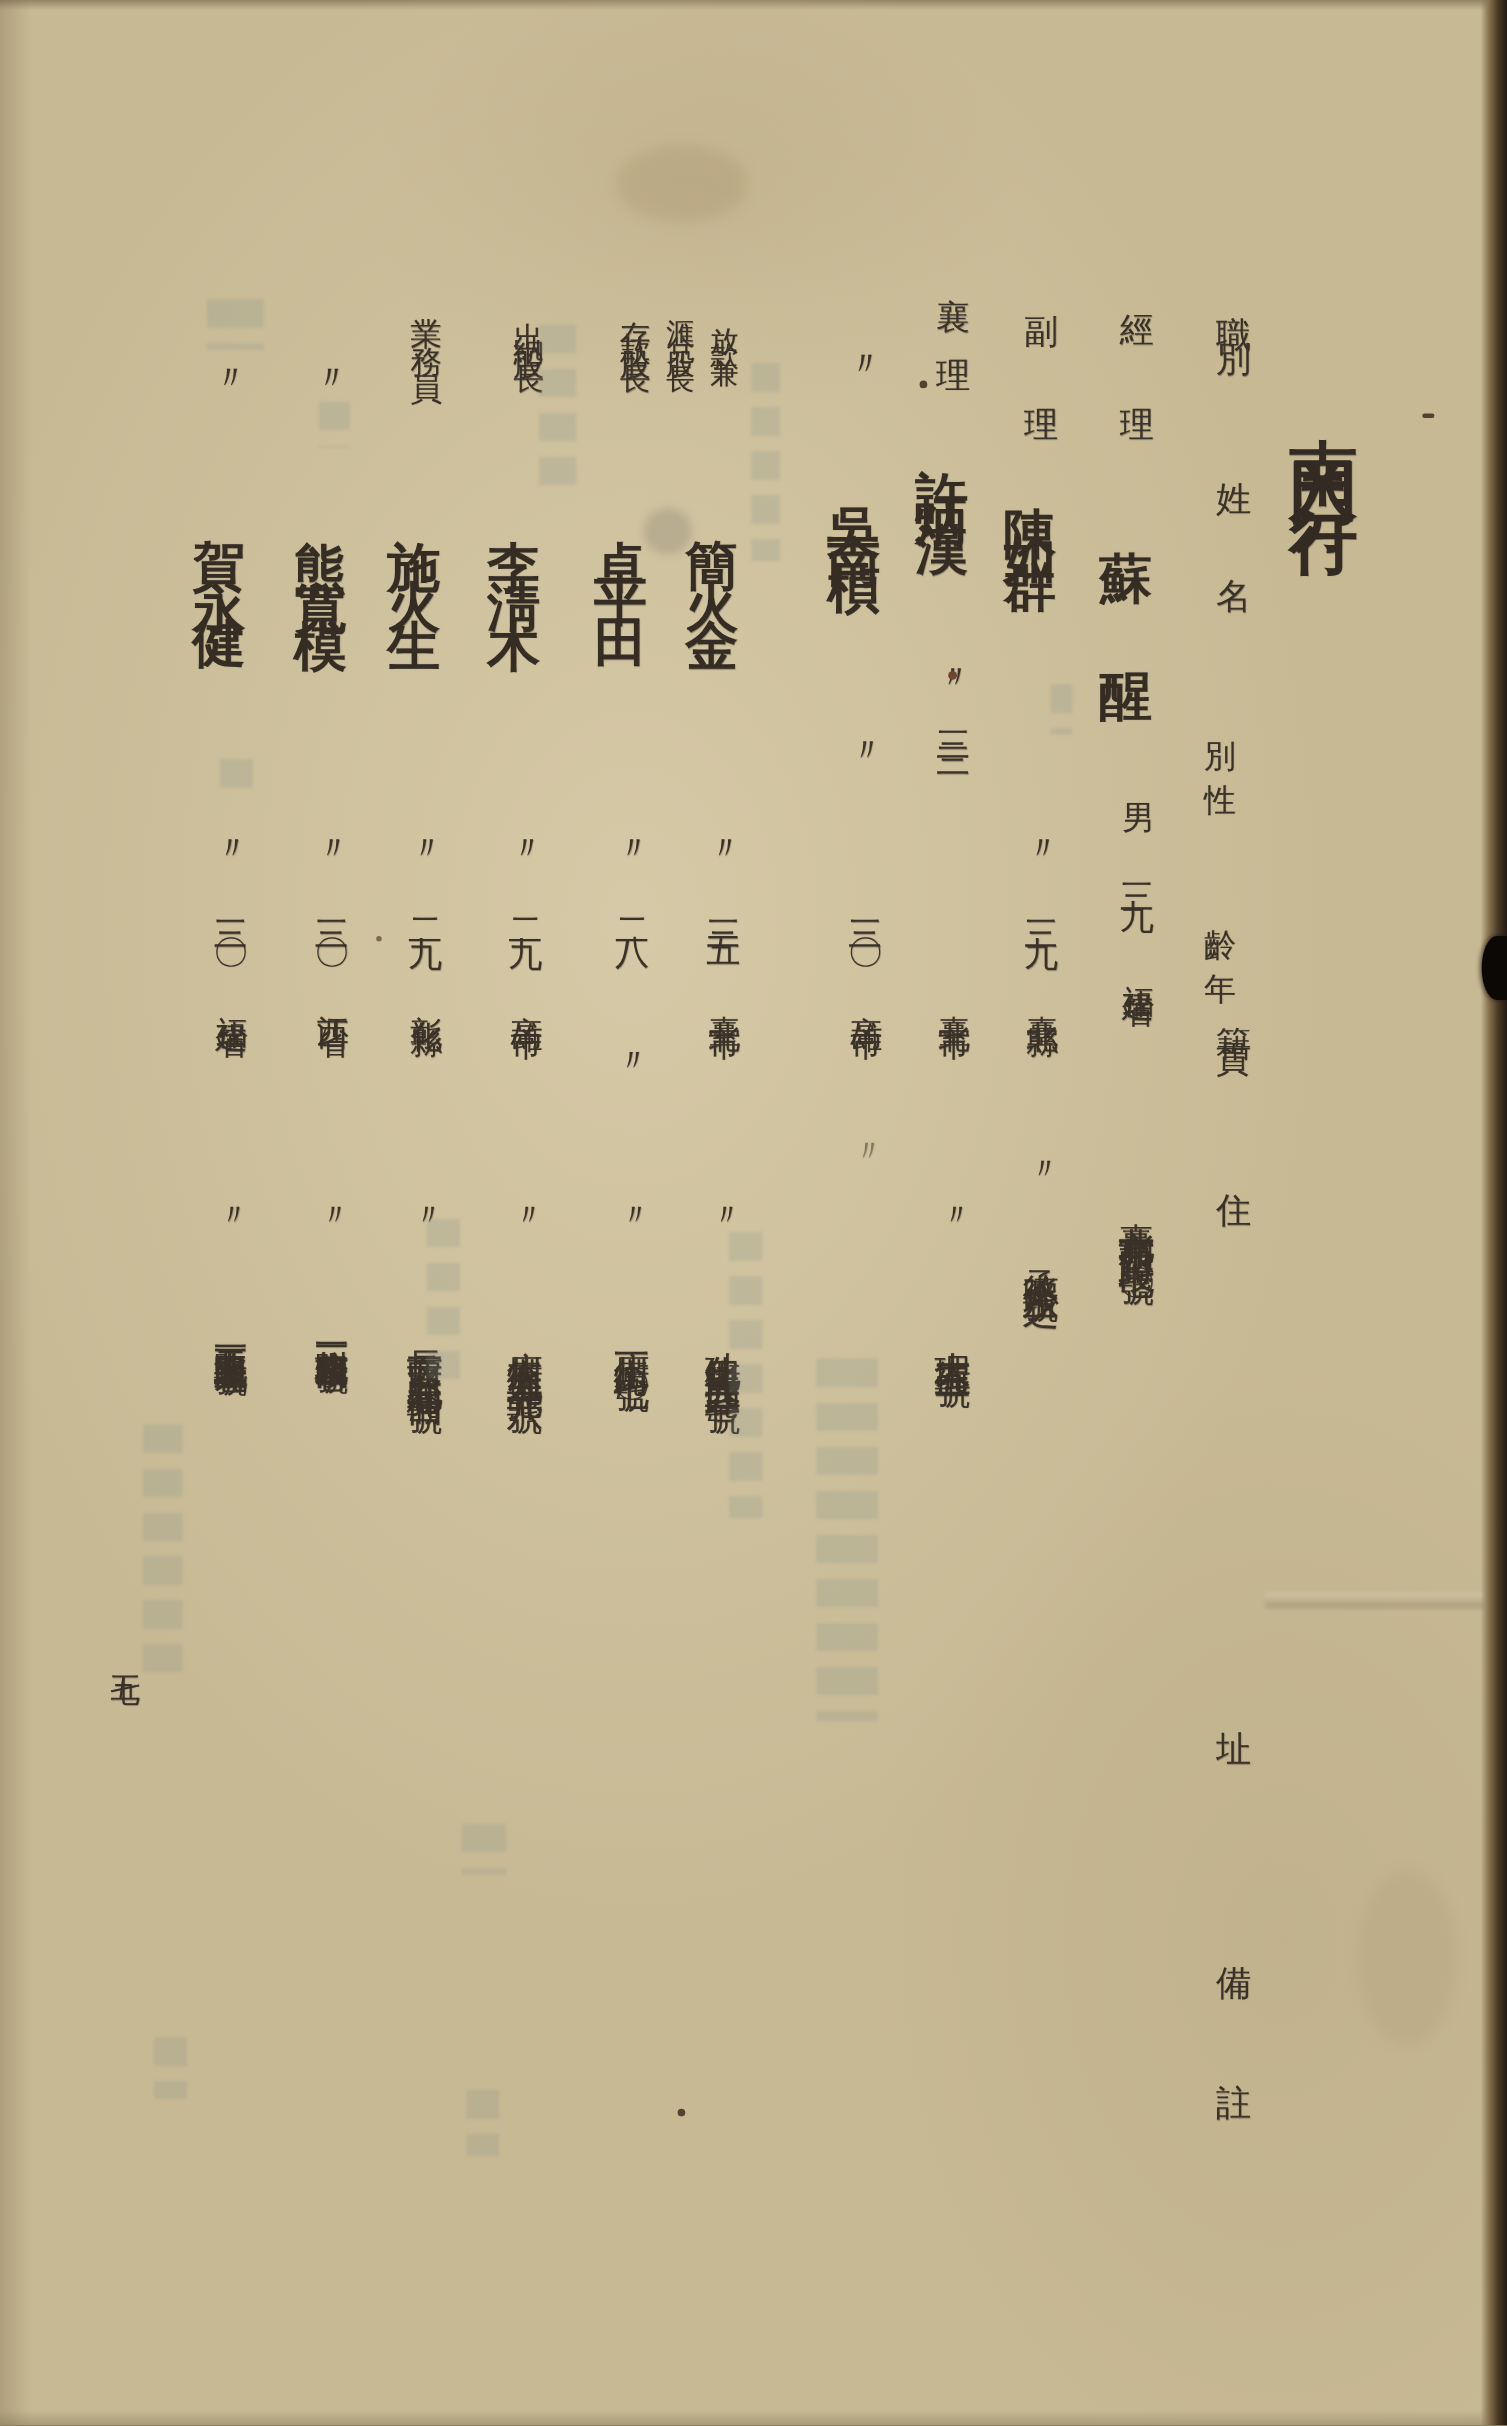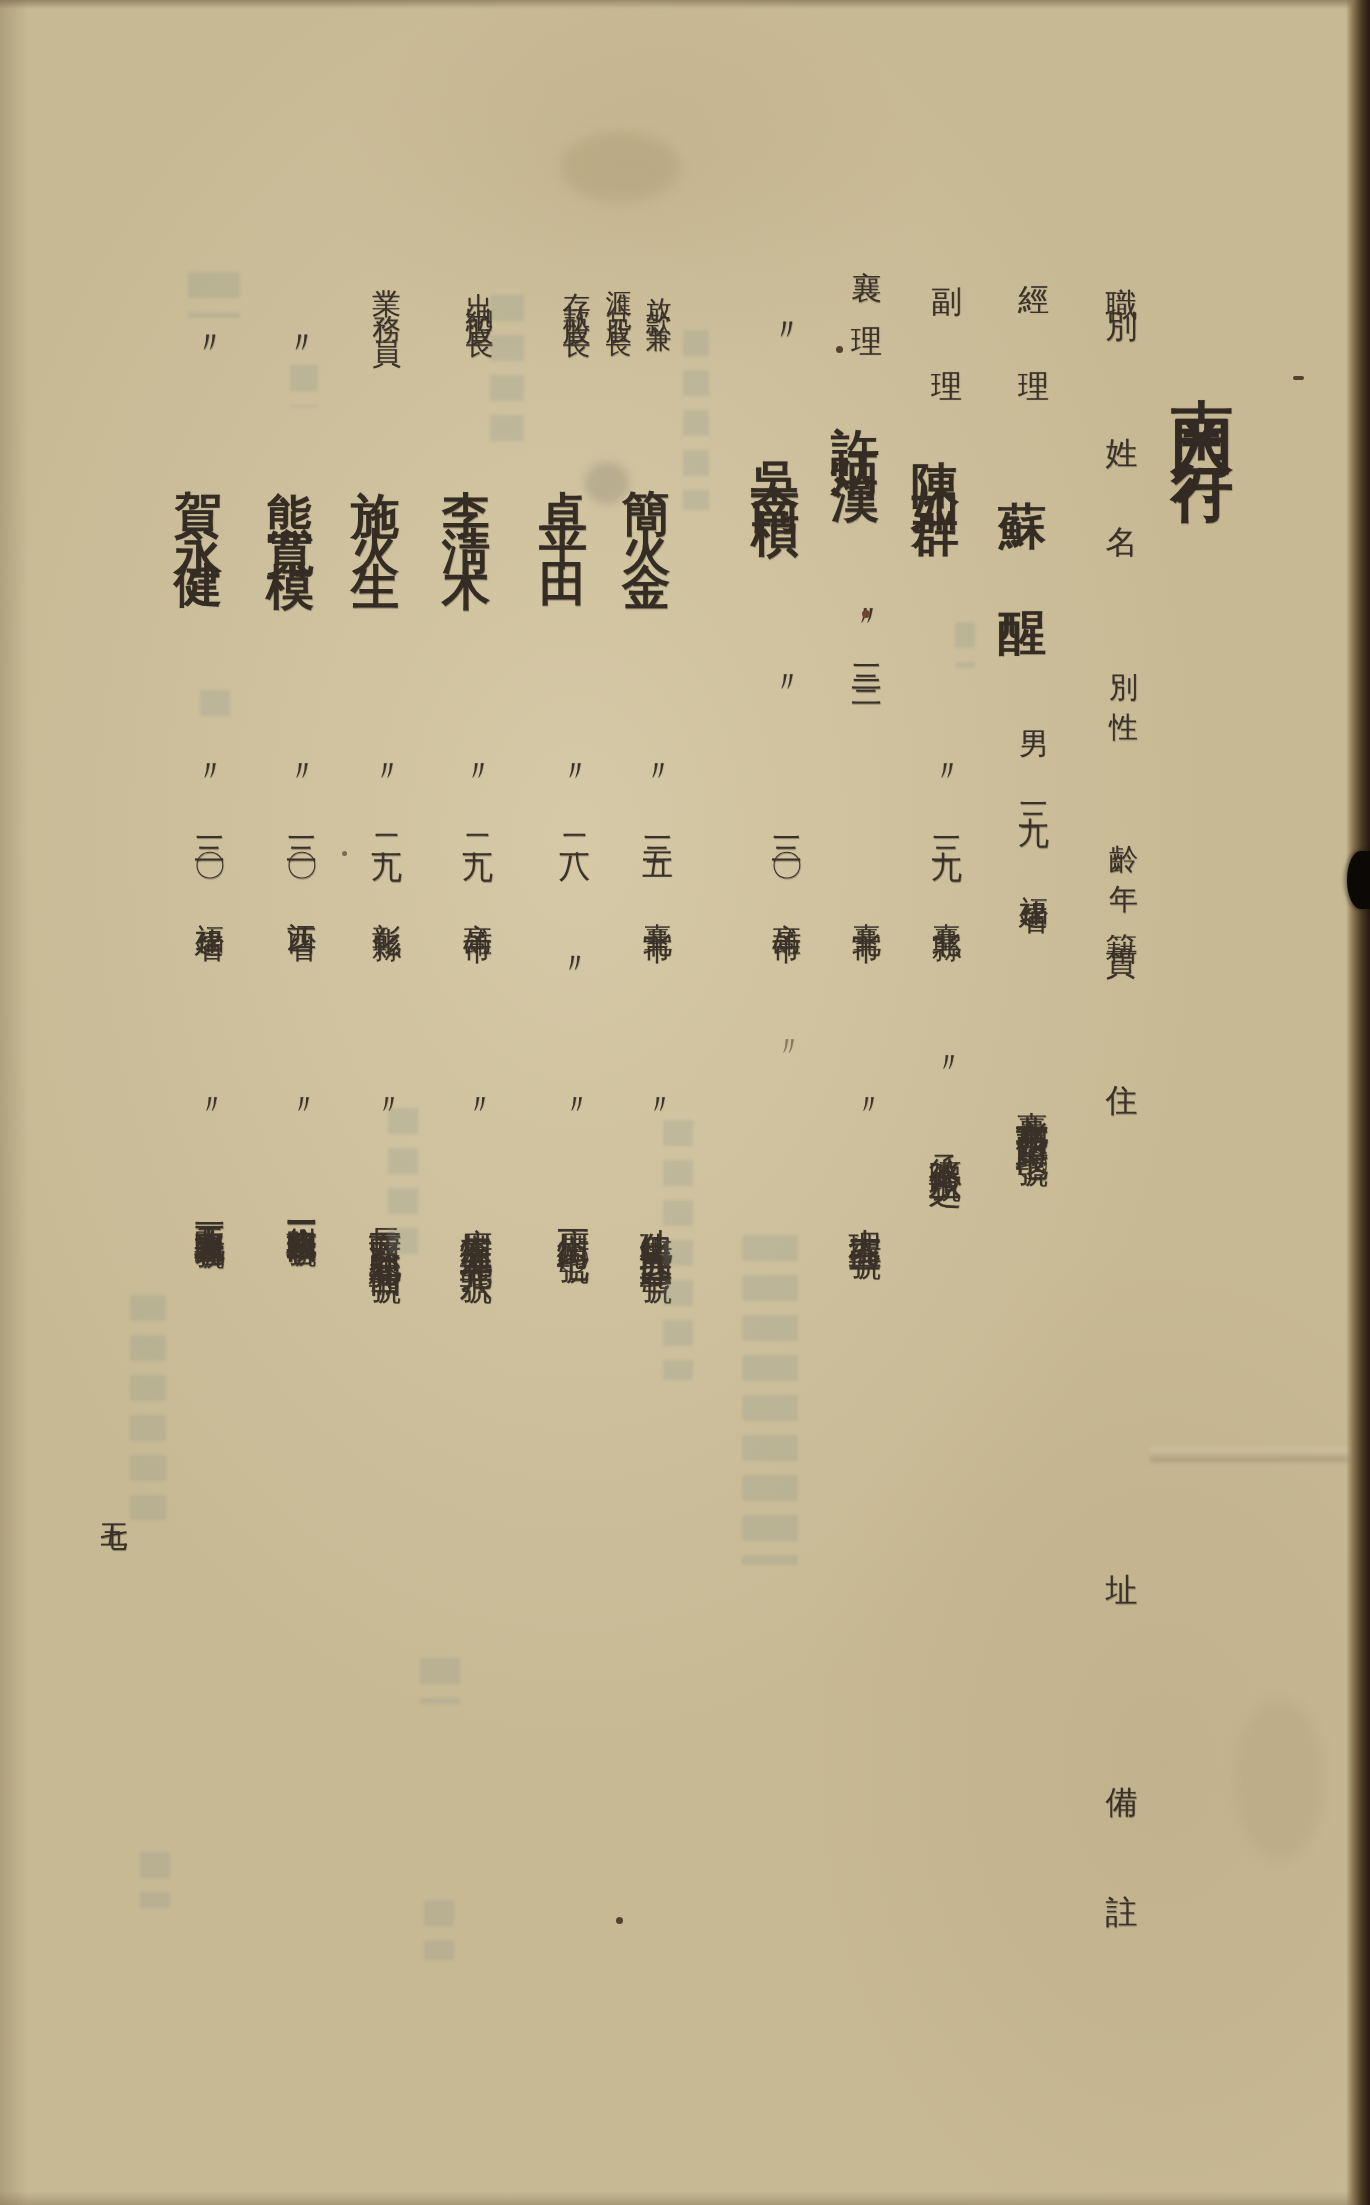--- a/index.html
+++ b/index.html
@@ -17,21 +17,21 @@
   }
   .v{writing-mode:vertical-rl;text-orientation:upright;}
   .ink{color:#3a3128;text-shadow:.5px .5px .9px rgba(58,49,40,.45);}
   
   .page-title{position:absolute;left:1172px;top:348px;width:72px;font-size:62px;font-weight:700;
     letter-spacing:22px;color:#332b23;text-align:center;}
   .hcol{position:absolute;left:1080px;top:0;width:64px;height:100%;}
   .hitem{position:absolute;left:0;width:100%;text-align:center;font-size:32px;}
   .h-pos{top:262px;letter-spacing:24px;}
   .h-name{top:413px;letter-spacing:88px;}
-  .h-pair{writing-mode:horizontal-tb;font-size:29px;letter-spacing:6px;text-align:right;}
+  .h-pair{writing-mode:horizontal-tb;font-size:29px;letter-spacing:6px;}
   .h-sex{top:668px;}
   .h-age{top:840px;}
   .h-native{top:908px;letter-spacing:14px;}
   .h-addr{top:1060px;letter-spacing:488px;}
   .h-notes{top:1762px;letter-spacing:106px;}
   
   .col{position:absolute;top:0;width:64px;height:100%;}
   .c1{left:990px;}.c2{left:903px;}.c3{left:823px;}.c4{left:743px;}.c5{left:614px;}
   .c6{left:531px;}.c7{left:434px;}.c8{left:343px;}.c9{left:258px;}.c10{left:166px;}
   .field{position:absolute;left:0;width:100%;text-align:center;}

